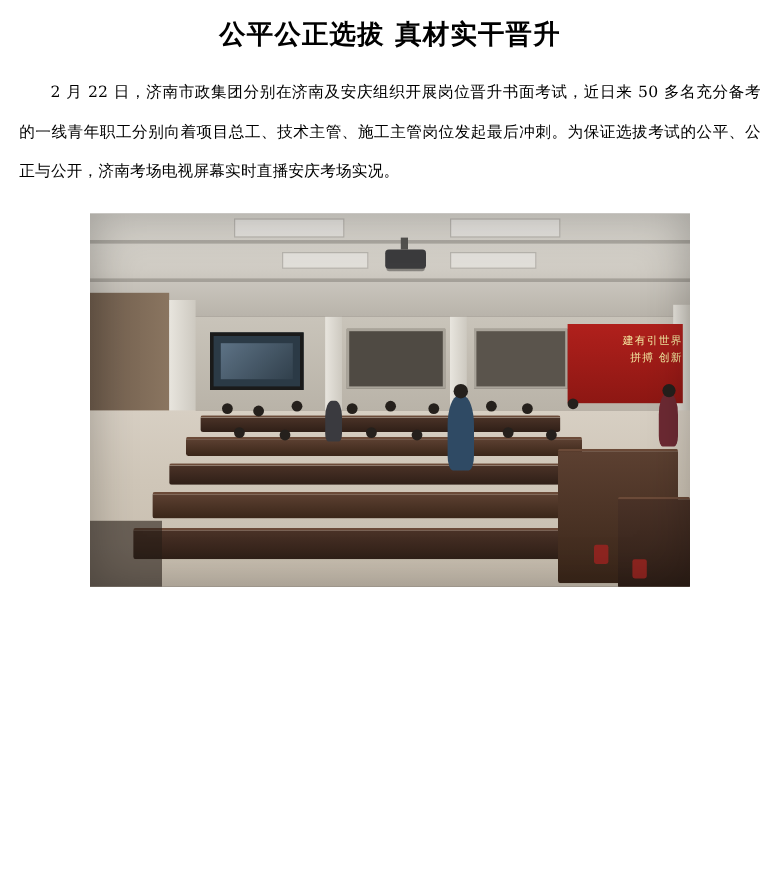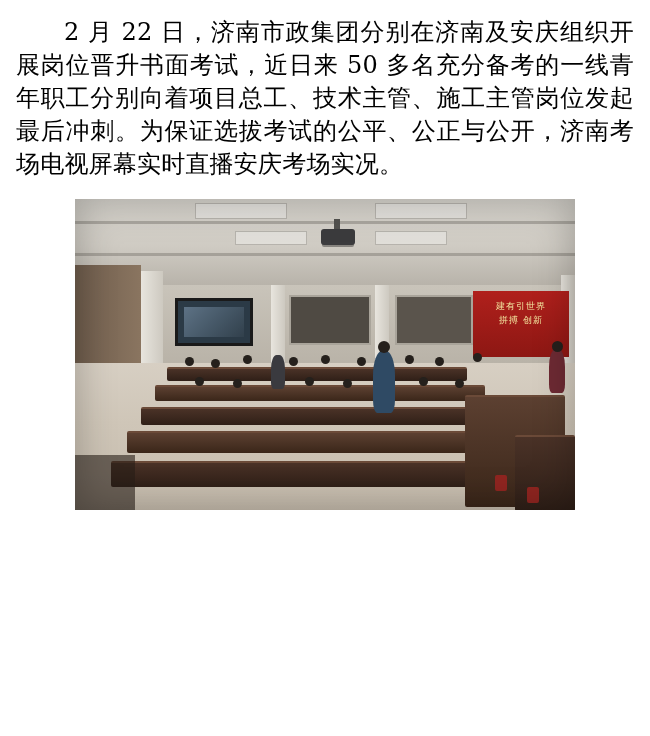--- a/index.html
+++ b/index.html
@@ -29,21 +29,21 @@
     margin: 14px 0 0 0;
     padding: 0 30px;
     line-height: 1.4;
     font-family: "DejaVu Serif", "Liberation Serif", serif;
   }
   .body-block {
     padding: 0 16px;
     margin-top: 16px;
   }
   .para {
-    font-size: 24px;
+    font-size: 13px;
     line-height: 33px;
     text-align: justify;
     text-justify: inter-ideograph;
     text-indent: 2em;
     margin: 0 0 4px 0;
     letter-spacing: 0.2px;
     font-family: "DejaVu Serif", "Liberation Serif", serif;
   }
   .photo-wrap {
     margin-top: 18px;
@@ -100,21 +100,21 @@
     background: #2b3a46; border: 3px solid #1a1a1a;
   }
   .ph-screen:after {
     content: ""; position: absolute; left: 6px; top: 6px; right: 6px; bottom: 6px;
     background: linear-gradient(135deg,#5d7285,#31404c);
   }
   .ph-banner {
     position: absolute; left: 398px; top: 92px; width: 96px; height: 66px;
     background: linear-gradient(#b0201c,#8d1713);
     color: #f3e7a0; font-size: 9px; line-height: 14px;
-    font-family: "DejaVu Serif", serif; text-align: center;
+    font-family: "DejaVu Serif", serif; text-align: right;
     padding-top: 8px; box-sizing: border-box;
     letter-spacing: 1px;
   }
   .ph-banner span { display: block; }
   .ph-floor {
     position: absolute; left: 0; top: 164px; width: 100%; height: 147px;
     background: linear-gradient(#d7cfc3, #cfc6b8 40%, #c6bcad);
   }
   .ph-desk {
     position: absolute;
@@ -142,20 +142,21 @@
     position: absolute; left: 0; top: 0; right: 0; bottom: 0;
     box-shadow: inset 0 0 40px rgba(0,0,0,0.28);
     pointer-events: none;
   }
 </style>
 </head>
 <body>
 
 <div class="page">
 
+  <h1 class="doc-title">公平公正选拔  真材实干晋升</h1>
 
   <div class="body-block">
     <p class="para">2 月 22 日，济南市政集团分别在济南及安庆组织开展岗位晋升书面考试，近日来 50 多名充分备考的一线青年职工分别向着项目总工、技术主管、施工主管岗位发起最后冲刺。为保证选拔考试的公平、公正与公开，济南考场电视屏幕实时直播安庆考场实况。</p>
   </div>
 
   <div class="photo-wrap">
     <div class="photo">
 
       <div class="ph-ceiling"></div>
       <div class="ph-ceil-line" style="top:22px"></div>

